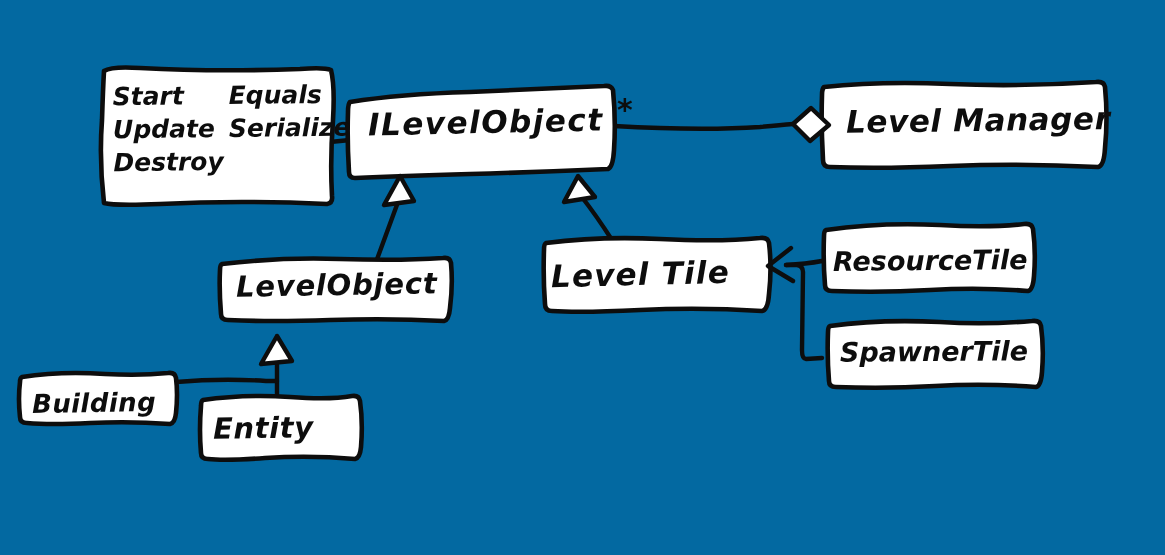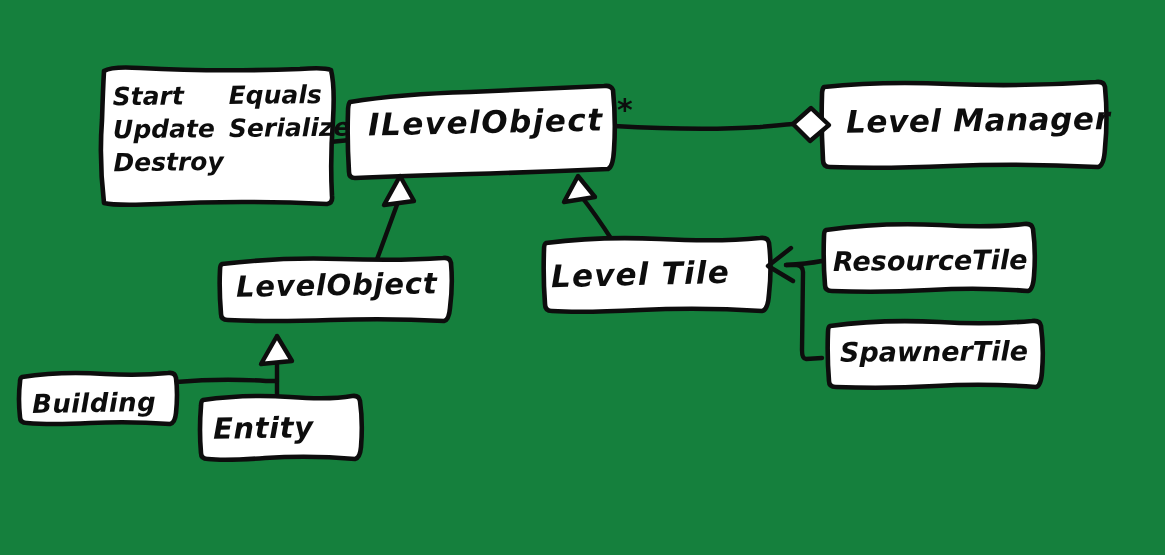--- a/index.html
+++ b/index.html
@@ -8,21 +8,21 @@
     padding: 0;
     background: #ffffff;
   }
   body {
     font-family: "DejaVu Sans", sans-serif;
   }
   #canvas-wrap {
     position: relative;
     width: 1165px;
     height: 555px;
-    background: #15803d;
+    background: #0369a1;
     overflow: hidden;
   }
   #diagram-svg {
     position: absolute;
     left: 0;
     top: 0;
     width: 1165px;
     height: 555px;
     display: block;
   }

